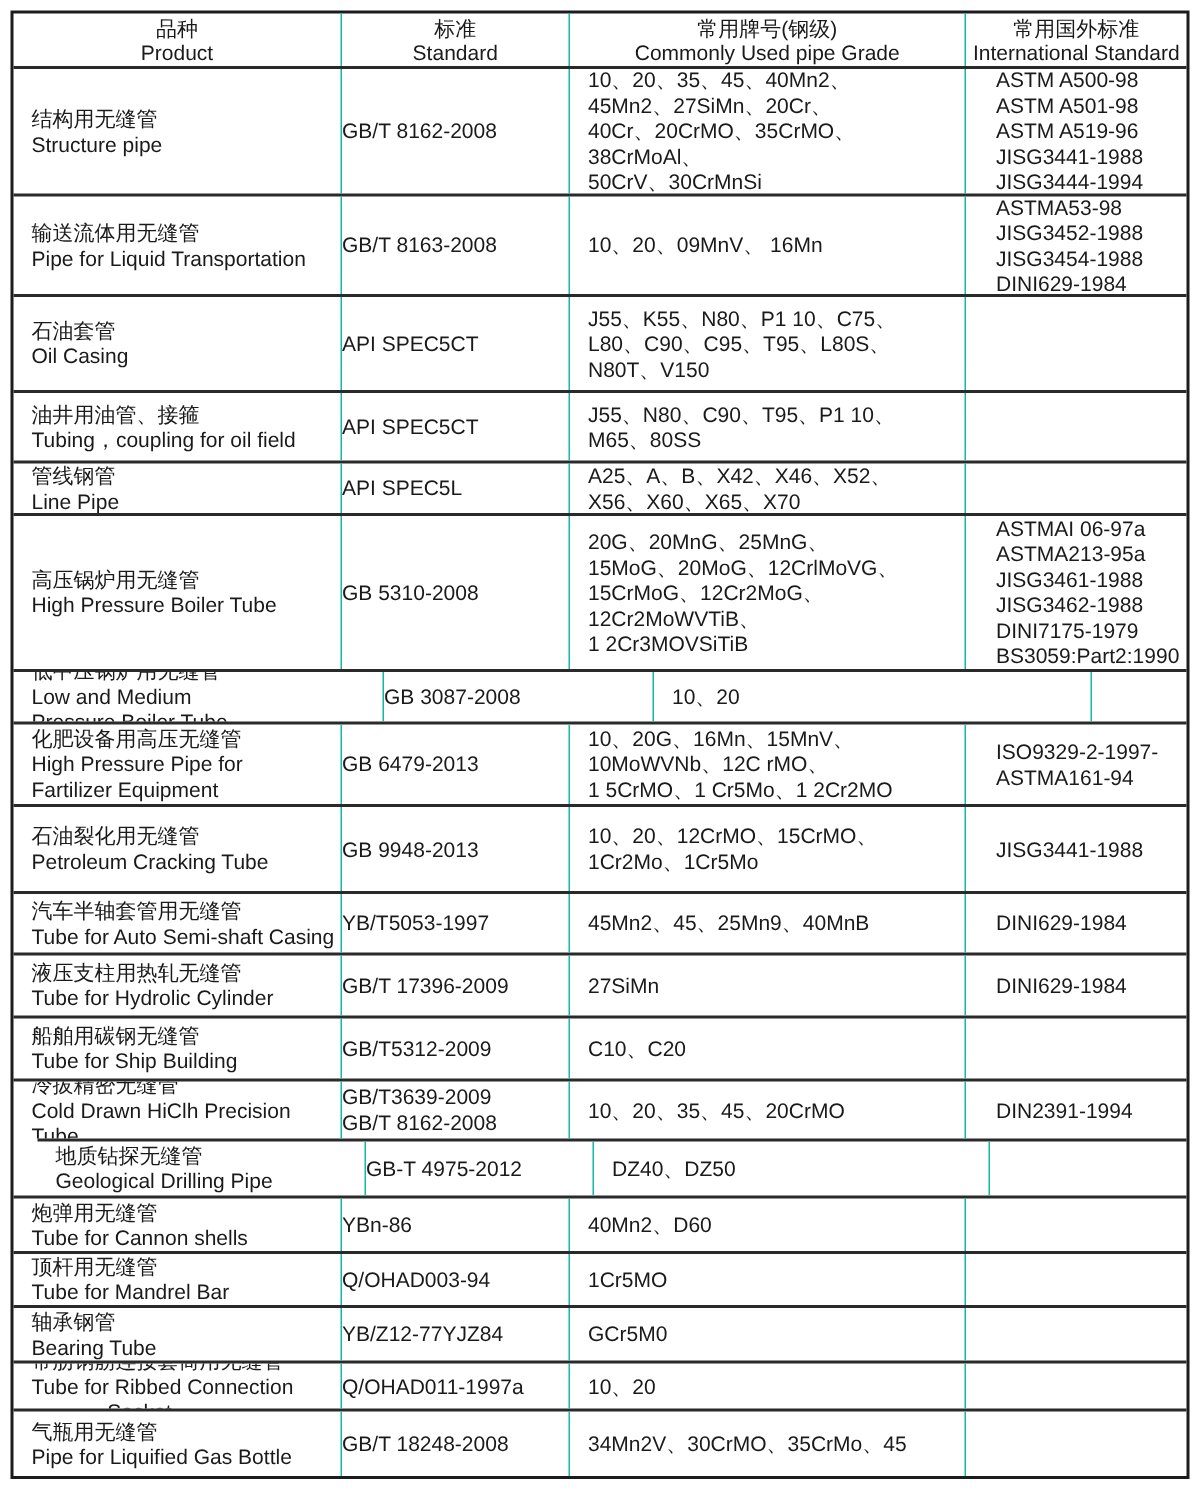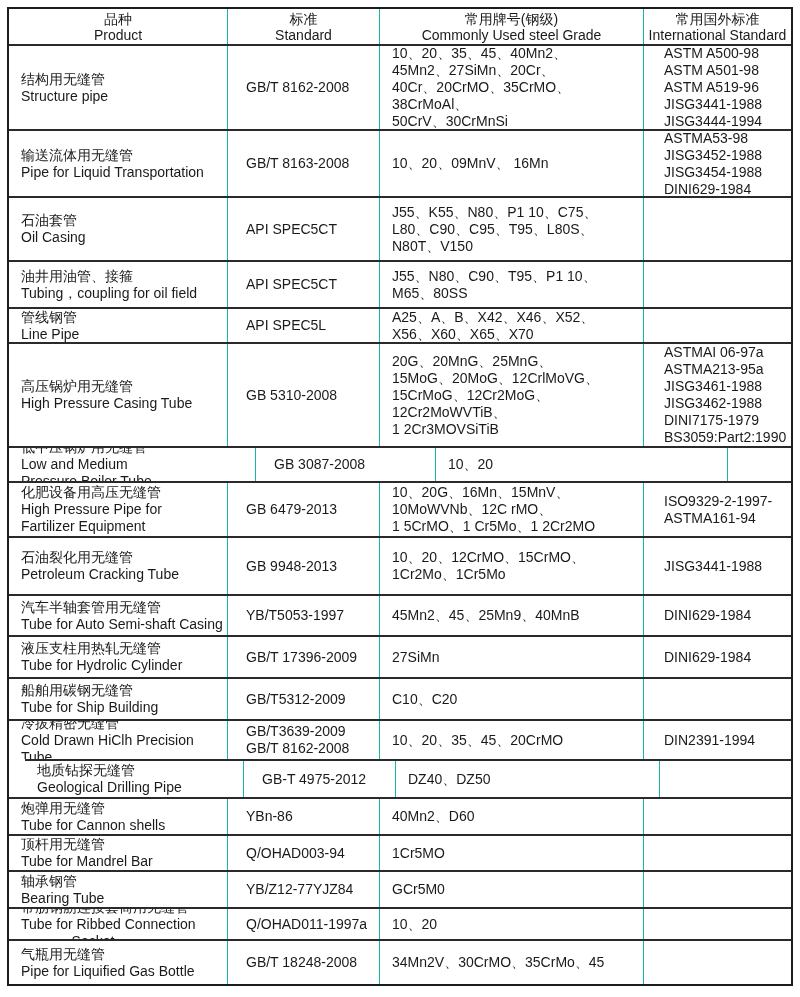--- a/index.html
+++ b/index.html
@@ -43,21 +43,21 @@
   }
   .cell + .cell { border-left: 1px solid #14b8a6; }
   .header-row .cell {
     align-items: center;
     text-align: center;
     height: 35px;
     line-height: 16px;
     padding: 1px 2px;
   }
   .col-product { padding-left: 12px; padding-right: 4px; white-space: pre-wrap; }
-  .col-standard { padding-left: 18px; padding-right: 4px; }
+  .col-standard { padding-right: 4px; }
   .col-grades  { padding-left: 12px; padding-right: 4px; }
   .col-intl    { padding-left: 20px; padding-right: 2px; }
   .header-row .cell { padding-left: 2px; }
 </style>
 </head>
 <body>
 
 <div class="page">
   <div class="spec-table">
 
@@ -65,21 +65,21 @@
       <div class="cell">
         <span>品种</span>
         <span>Product</span>
       </div>
       <div class="cell">
         <span>标准</span>
         <span>Standard</span>
       </div>
       <div class="cell">
         <span>常用牌号(钢级)</span>
-        <span>Commonly Used steel Grade</span>
+        <span>Commonly Used pipe Grade</span>
       </div>
       <div class="cell">
         <span>常用国外标准</span>
         <span>International Standard</span>
       </div>
     </div>
 
     <div id="table-body">
   <div class="t-row" style="height: 85px;">
     <div class="cell col-product">结构用无缝管
@@ -130,21 +130,21 @@
     <div class="cell col-product">管线钢管
 Line Pipe</div>
     <div class="cell col-standard">API SPEC5L</div>
     <div class="cell col-grades">A25、A、B、X42、X46、X52、
 X56、X60、X65、X70</div>
     <div class="cell col-intl"></div>
   </div>
 
   <div class="t-row" style="height: 104px;">
     <div class="cell col-product">高压锅炉用无缝管
-High Pressure Casing Tube</div>
+High Pressure Boiler Tube</div>
     <div class="cell col-standard">GB 5310-2008</div>
     <div class="cell col-grades">20G、20MnG、25MnG、
 15MoG、20MoG、12CrlMoVG、
 15CrMoG、12Cr2MoG、12Cr2MoWVTiB、
 1 2Cr3MOVSiTiB</div>
     <div class="cell col-intl">ASTMAI 06-97a
 ASTMA213-95a
 JISG3461-1988
 JISG3462-1988
 DINI7175-1979

